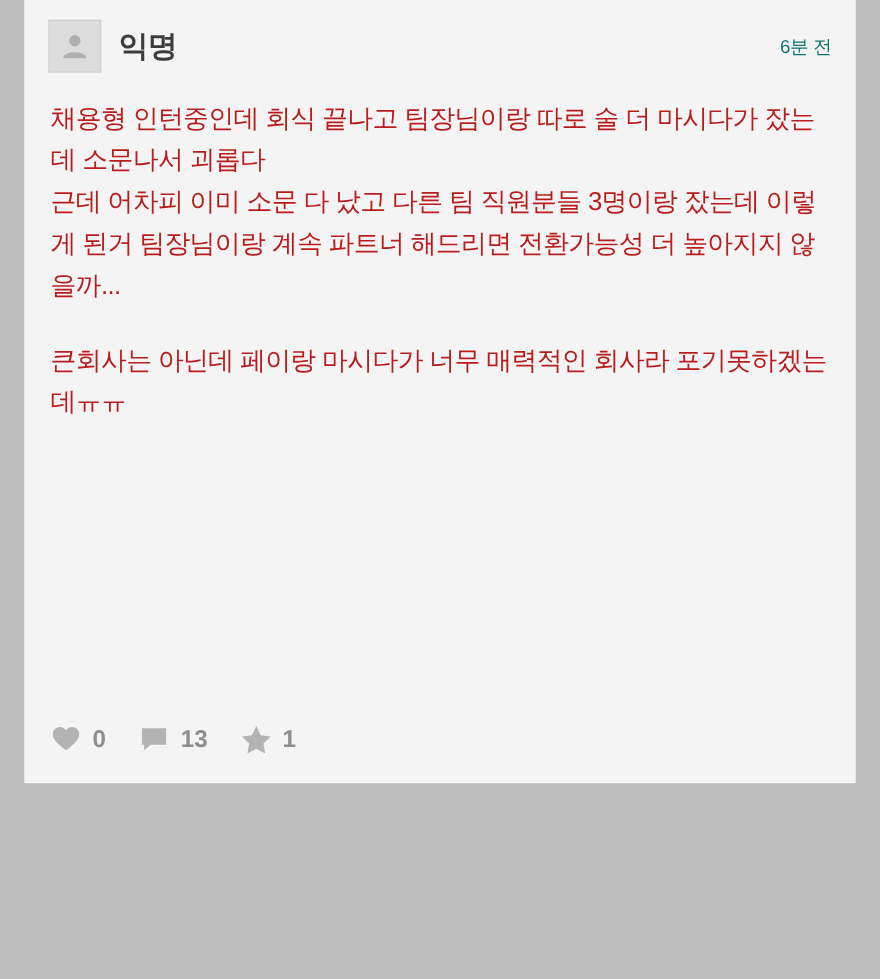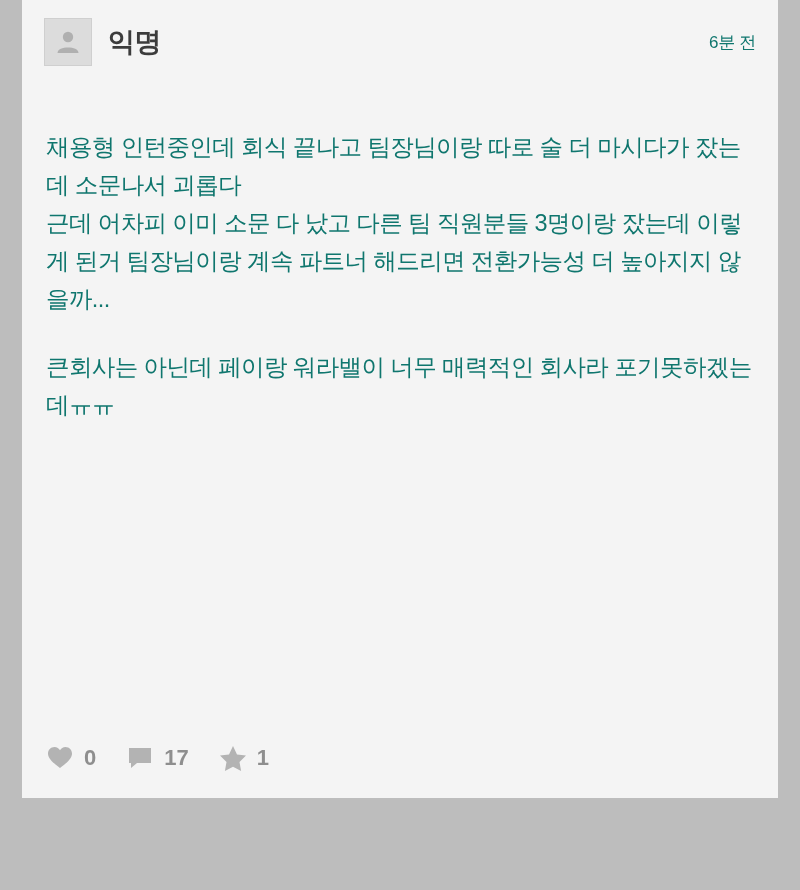--- a/index.html
+++ b/index.html
@@ -11,26 +11,25 @@
     width: 800px;
     height: 890px;
     font-family: "Liberation Sans", sans-serif;
     overflow: hidden;
   }
   .post-card {
     position: absolute;
     left: 22px;
     top: 0;
     width: 756px;
-    height: 798px;
+    height: 712px;
     background: #f4f4f4;
     box-sizing: border-box;
     display: flex;
     flex-direction: column;
-    gap: 40px;
   }
   .post-header {
     display: flex;
     align-items: center;
     padding: 18px 22px 10px 22px;
     box-sizing: border-box;
   }
   .avatar {
     width: 48px;
     height: 48px;
@@ -62,21 +61,21 @@
     white-space: nowrap;
   }
   .post-body {
     flex: 1 1 auto;
     padding: 12px 24px 0 24px;
     box-sizing: border-box;
   }
   .para {
     font-size: 23.5px;
     line-height: 38px;
-    color: #0f766e;
+    color: #b91c1c;
     letter-spacing: -0.6px;
     white-space: pre-wrap;
     margin: 0 0 30px 0;
     word-break: break-all;
   }
   .para:last-child {
     margin-bottom: 0;
   }
   .post-footer {
     flex: 0 0 auto;
@@ -117,41 +116,41 @@
         <path d="M4.5 26 C4.5 18.8 25.5 18.8 25.5 26 Z" fill="#b0b0b0"></path>
       </svg>
     </div>
     <div class="author-name">익명</div>
     <div class="timestamp">6분 전</div>
   </div>
 
   <div class="post-body">
     <p class="para">채용형 인턴중인데 회식 끝나고 팀장님이랑 따로 술 더 마시다가 잤는데 소문나서 괴롭다
 근데 어차피 이미 소문 다 났고 다른 팀 직원분들 3명이랑 잤는데 이렇게 된거 팀장님이랑 계속 파트너 해드리면 전환가능성 더 높아지지 않을까...</p>
-    <p class="para">큰회사는 아닌데 페이랑 워라밸이 너무 매력적인 회사라 포기못하겠는데ㅠㅠ</p>
+    <p class="para">큰회사는 아닌데 페이랑 마시다가 너무 매력적인 회사라 포기못하겠는데ㅠㅠ</p>
   </div>
 
   <div class="post-footer">
 
     <div class="stat">
       <span class="glyph">
         <svg width="26" height="24" viewBox="0 0 26 24">
           <path class="icon-fill" d="M13 22 C4 15.5 1 11.5 1 7.5 C1 3.9 3.9 1 7.5 1 C10 1 11.9 2.3 13 4.2 C14.1 2.3 16 1 18.5 1 C22.1 1 25 3.9 25 7.5 C25 11.5 22 15.5 13 22 Z"></path>
         </svg>
       </span>
       <span class="count">0</span>
     </div>
 
     <div class="stat">
       <span class="glyph">
         <svg width="26" height="24" viewBox="0 0 26 24">
           <path class="icon-fill" d="M2 2 H24 V17 H10 L4 22 V17 H2 Z"></path>
         </svg>
       </span>
-      <span class="count">17</span>
+      <span class="count">13</span>
     </div>
 
     <div class="stat">
       <span class="glyph">
         <svg width="28" height="26" viewBox="0 0 28 26">
           <path class="icon-fill" d="M14 1 L18 9.4 L27 10.6 L20.5 17 L22.1 26 L14 21.7 L5.9 26 L7.5 17 L1 10.6 L10 9.4 Z"></path>
         </svg>
       </span>
       <span class="count">1</span>
     </div>

